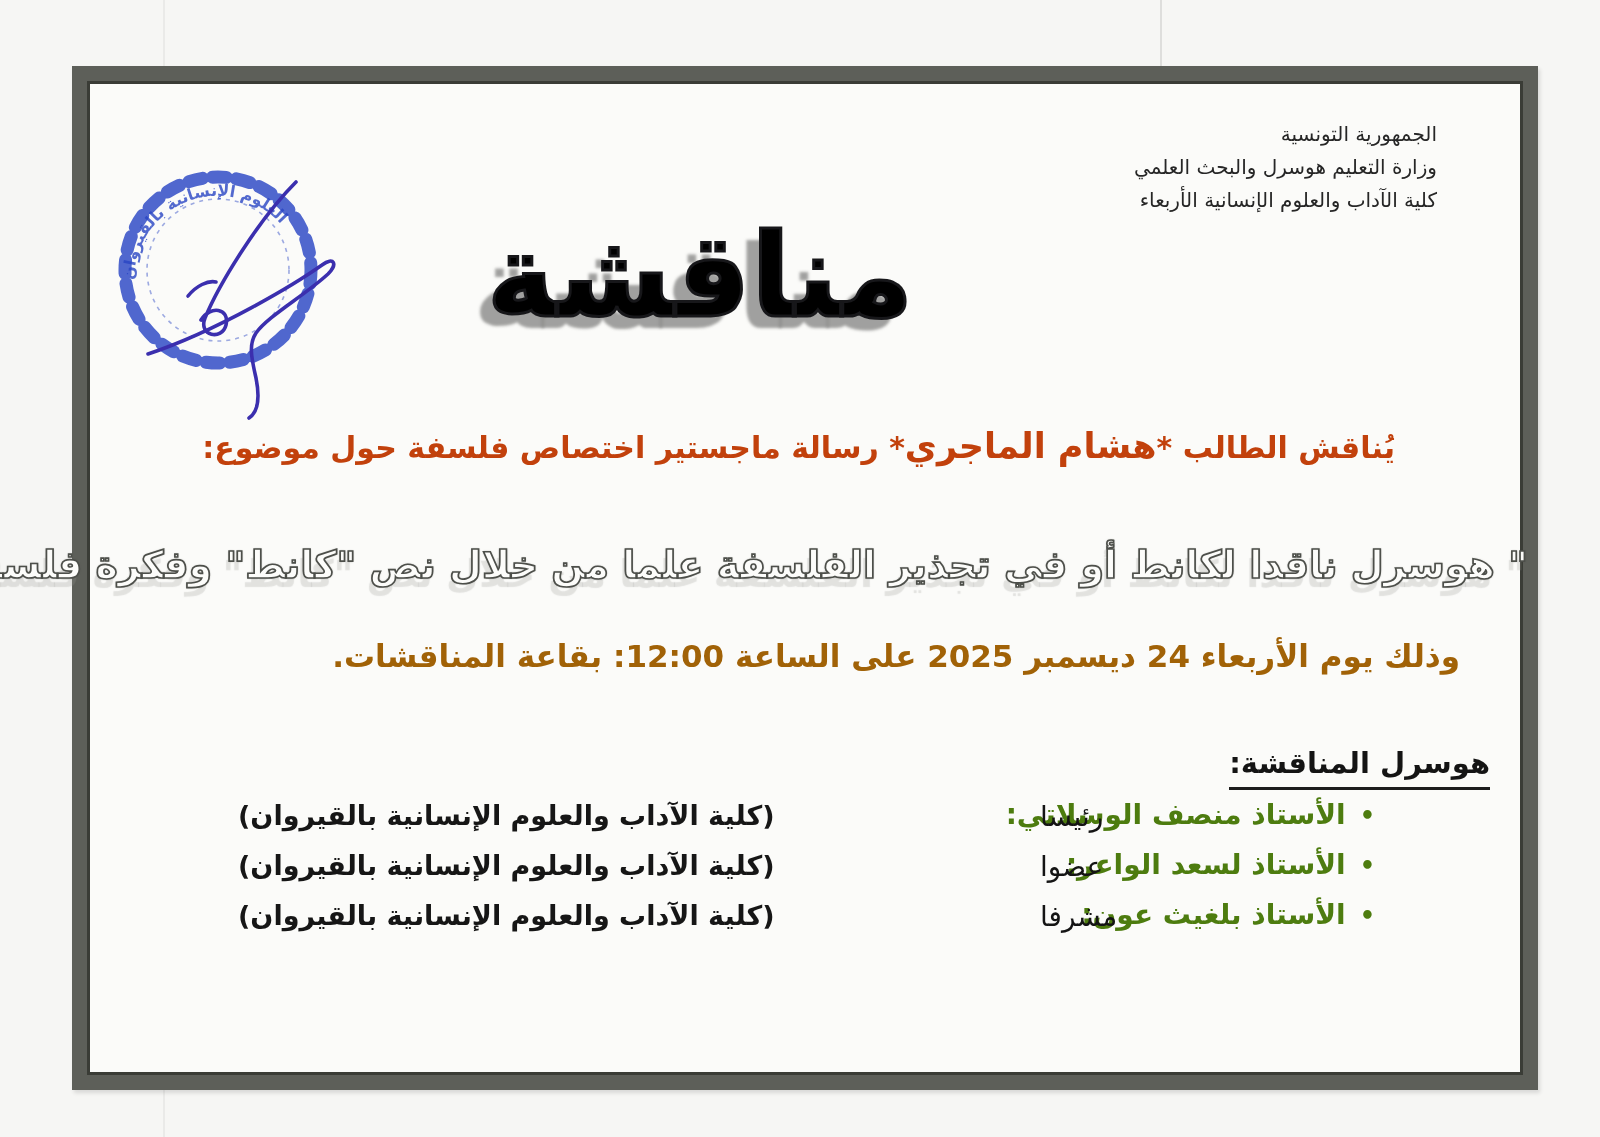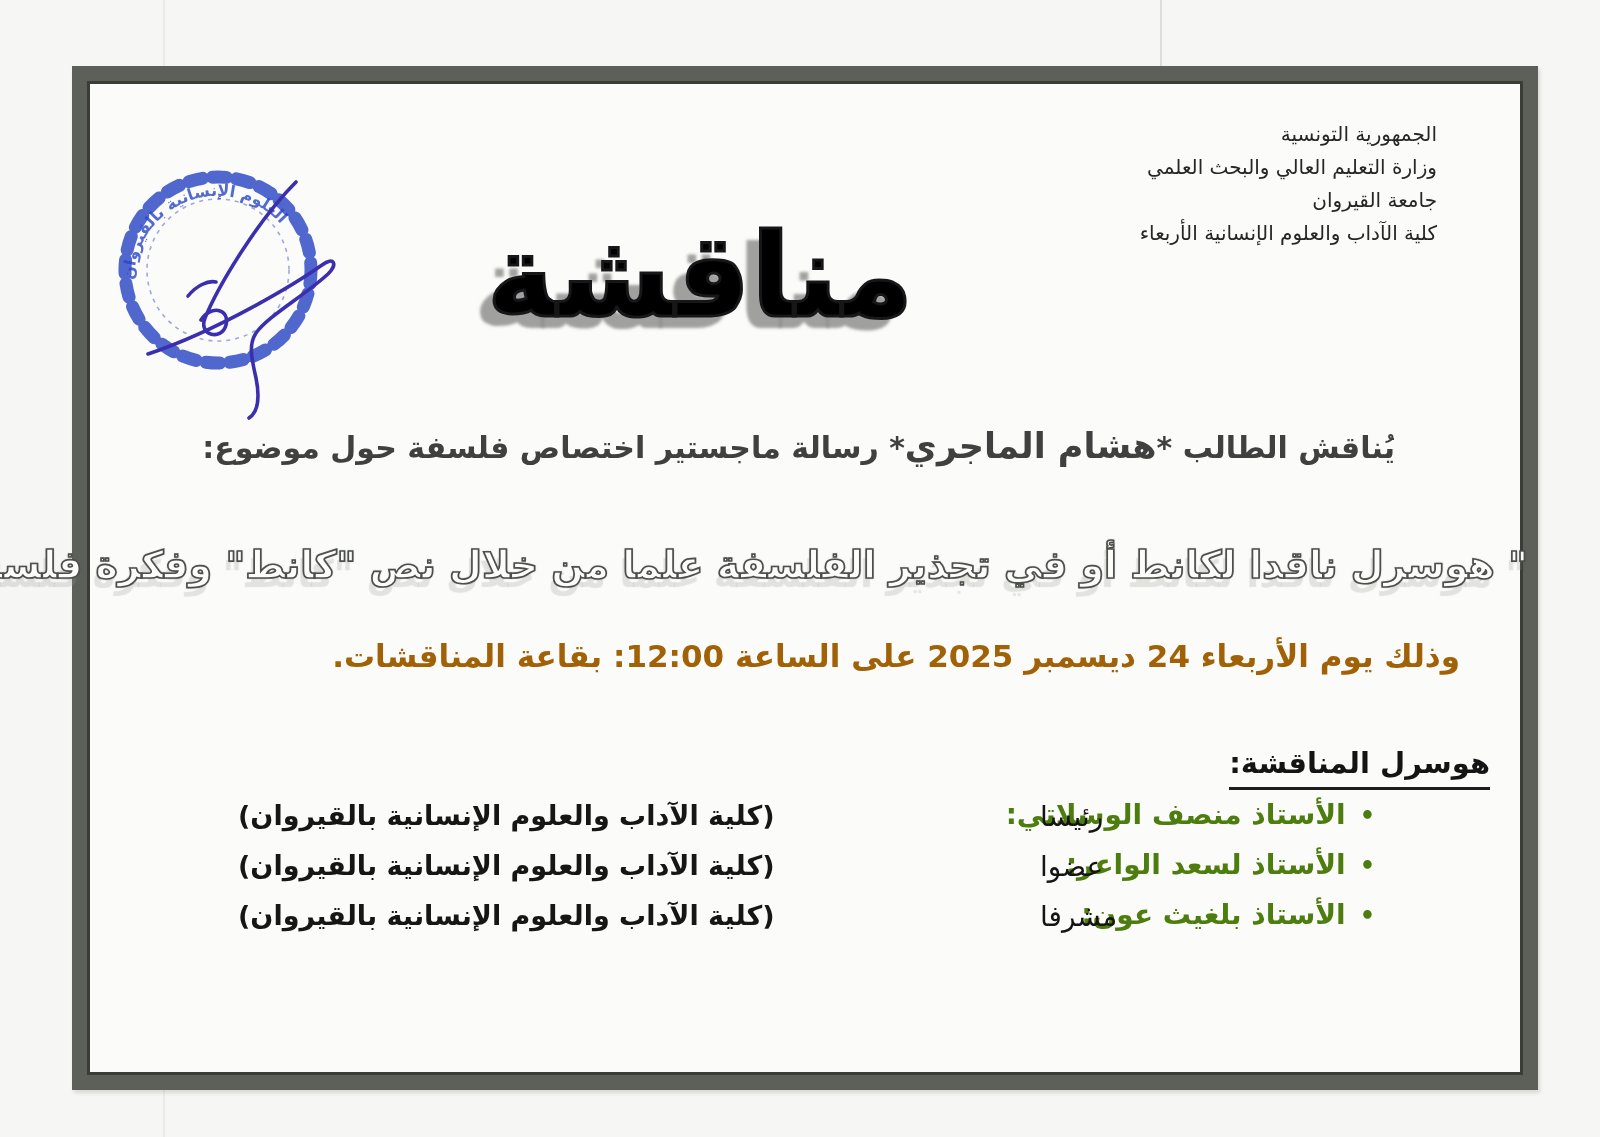--- a/index.html
+++ b/index.html
@@ -38,21 +38,21 @@
     font-size:116px;font-weight:bold;
     color:#000000;
     -webkit-text-stroke:3px #17171a;
     text-shadow:-14px 12px 3px rgba(130,130,128,.75);
     white-space:nowrap;
   }
   
   .intro{
     position:absolute;right:205px;top:426px;
     direction:rtl;white-space:nowrap;
-    font-size:30px;font-weight:bold;color:#404040;
+    font-size:30px;font-weight:bold;color:#c2410c;
   }
   .intro .student{font-size:35px;}
   
   .thesis{
     position:absolute;left:72px;right:72px;top:543px;
     text-align:center;direction:rtl;white-space:nowrap;
     font-size:38px;font-weight:bold;
     color:#fcfcfa;
     -webkit-text-stroke:1.7px #4d4f4a;
     text-shadow:0 0 2px rgba(80,80,78,.85), -3px 9px 1px rgba(150,150,148,.25);
@@ -95,22 +95,21 @@
 
 <div id="page">
 
   <div class="fold fold-left"></div>
   <div class="fold fold-top"></div>
 
   <div class="frame"></div>
 
   <div class="gov-header">
     <div>الجمهورية التونسية</div>
-    <div>وزارة التعليم العالي والبحث العلمي</div>
-    <div>جامعة القيروان</div>
+    <div>وزارة التعليم هوسرل والبحث العلمي</div>
     <div>كلية الآداب والعلوم الإنسانية الأربعاء</div>
   </div>
 
   <div class="stamp-wrap">
     <svg width="310" height="280" viewBox="0 0 310 280">
       <circle cx="130" cy="122" r="93" fill="none" stroke="#2945c4" stroke-width="13" stroke-dasharray="14 10" stroke-linecap="round" opacity="0.82"></circle>
       <circle cx="130" cy="122" r="71" fill="none" stroke="#2945c4" stroke-width="1.6" stroke-dasharray="4 5" opacity="0.45"></circle>
       <path id="stamp-arc" d="M 48,150 A 84,84 0 1 1 212,150" fill="none"></path>
       <text font-size="16" fill="#2945c4" opacity="0.8" font-weight="bold">
         <textPath href="#stamp-arc" startOffset="6%">العلوم الإنسانية بالقيروان</textPath>

